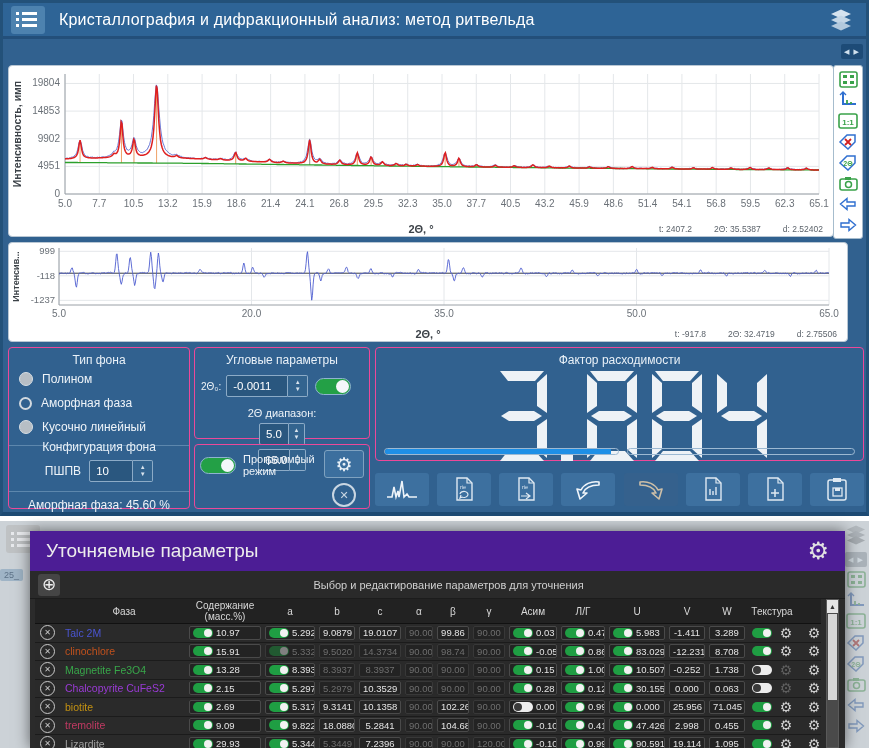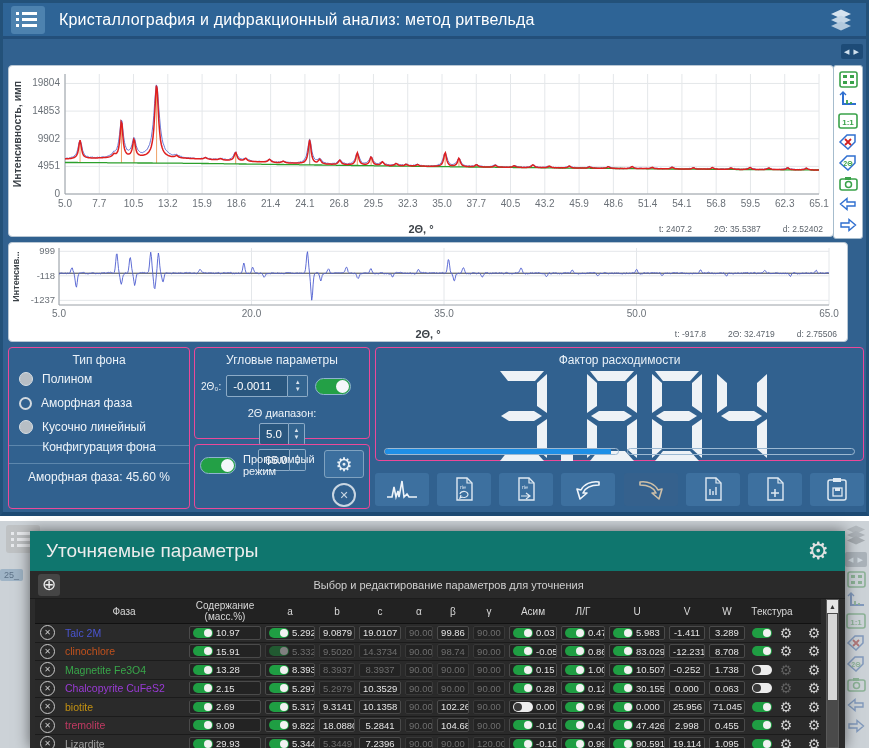--- a/index.html
+++ b/index.html
@@ -68,21 +68,21 @@
   .win2area{position:absolute;left:0;top:516px;width:869px;height:232px;background:#ffffff;}
   .backdrop{position:absolute;left:0;top:5px;width:869px;height:227px;background:#ccd2d7;}
   .bd-ham{position:absolute;left:6px;top:4px;opacity:.55;filter:grayscale(1);}
   .bd-title{position:absolute;left:44px;top:8px;font-size:15px;color:#98a1a9;opacity:.8;white-space:nowrap;}
   .bd-tag{position:absolute;left:0px;top:48px;background:#9fb4c6;color:#5d7287;font-size:9px;
           padding:1px 4px;border-radius:2px;}
   .bd-right{position:absolute;right:0;top:0;width:26px;height:227px;display:flex;flex-direction:column;
             align-items:center;gap:3px;padding-top:4px;opacity:.55;filter:grayscale(.4);}
   .overlay{position:absolute;left:30px;top:15px;width:815px;height:217px;background:#2b2b2b;
            box-shadow:0 0 14px rgba(0,0,0,.55);}
-  .ov-titlebar{height:40px;background:#0f766e;display:flex;align-items:center;padding:0 16px;}
+  .ov-titlebar{height:40px;background:#4c1d95;display:flex;align-items:center;padding:0 16px;}
   .ov-title{color:#ececec;font-size:19px;}
   .ov-gear{margin-left:auto;color:#e2e2e2;font-size:24px;cursor:pointer;line-height:24px;}
   .ov-sub{height:28px;background:#2a2a2a;display:flex;align-items:center;padding:0 8px;border-bottom:1px solid #1c1c1c;}
   .addbtn{width:22px;height:22px;background:#454545;border-radius:3px;color:#ececec;font-size:17px;
           display:flex;align-items:center;justify-content:center;cursor:pointer;}
   .ov-subtitle{flex:1;text-align:center;color:#cfcfcf;font-size:11px;}
   .ptable{position:absolute;left:5px;top:68px;right:24px;bottom:0;}
   .prow{display:grid;grid-template-columns:26px 126px 76px 54px 40px 46px 32px 36px 36px 52px 48px 60px 40px 40px 50px 34px;
         align-items:center;height:18.5px;background:#2a2a2a;border-bottom:1px solid #1b1b1b;}
   .phead{height:25px;background:#222222;border-bottom:1px solid #111;align-items:center;}
@@ -322,20 +322,30 @@
                      <span class="rlabel">Аморфная фаза</span>
           </div>
           <div class="radiorow">
             <span class="radio"></span>
                      <span class="rlabel">Кусочно линейный</span>
           </div>
         </div>
       <div class="sepline"></div>
       <div class="pheading" style="padding-top:0;"></div>
       <div class="pheading" style="padding-top:0;margin-top:-12px;">Конфигурация фона</div>
+      <div style="display:flex;align-items:center;gap:8px;justify-content:center;margin-top:6px;">
+        <span class="rlabel">ПШПВ</span>
+        <div style="display:flex;">
+          <div class="inputbox" style="width:44px;">10</div>
+          <div class="spinbtns">
+              <span>▲</span>
+              <span>▼</span>
+            </div>
+        </div>
+      </div>
       <div class="sepline" style="margin-top:9px;"></div>
       <div style="text-align:center;font-size:12px;color:#eef3f8;">Аморфная фаза: 45.60 %</div>
     </div>
 
     <div class="panelbox" style="left:191px;top:344px;width:176px;height:92px;">
       <div class="pheading">Угловые параметры</div>
       <div style="display:flex;align-items:center;gap:5px;padding:8px 6px 0 6px;">
         <span class="rlabel" style="font-size:10px;">2Θ₀:</span>
         <div style="display:flex;align-items:center;">
           <div class="inputbox" style="width:62px;">-0.0011</div>

